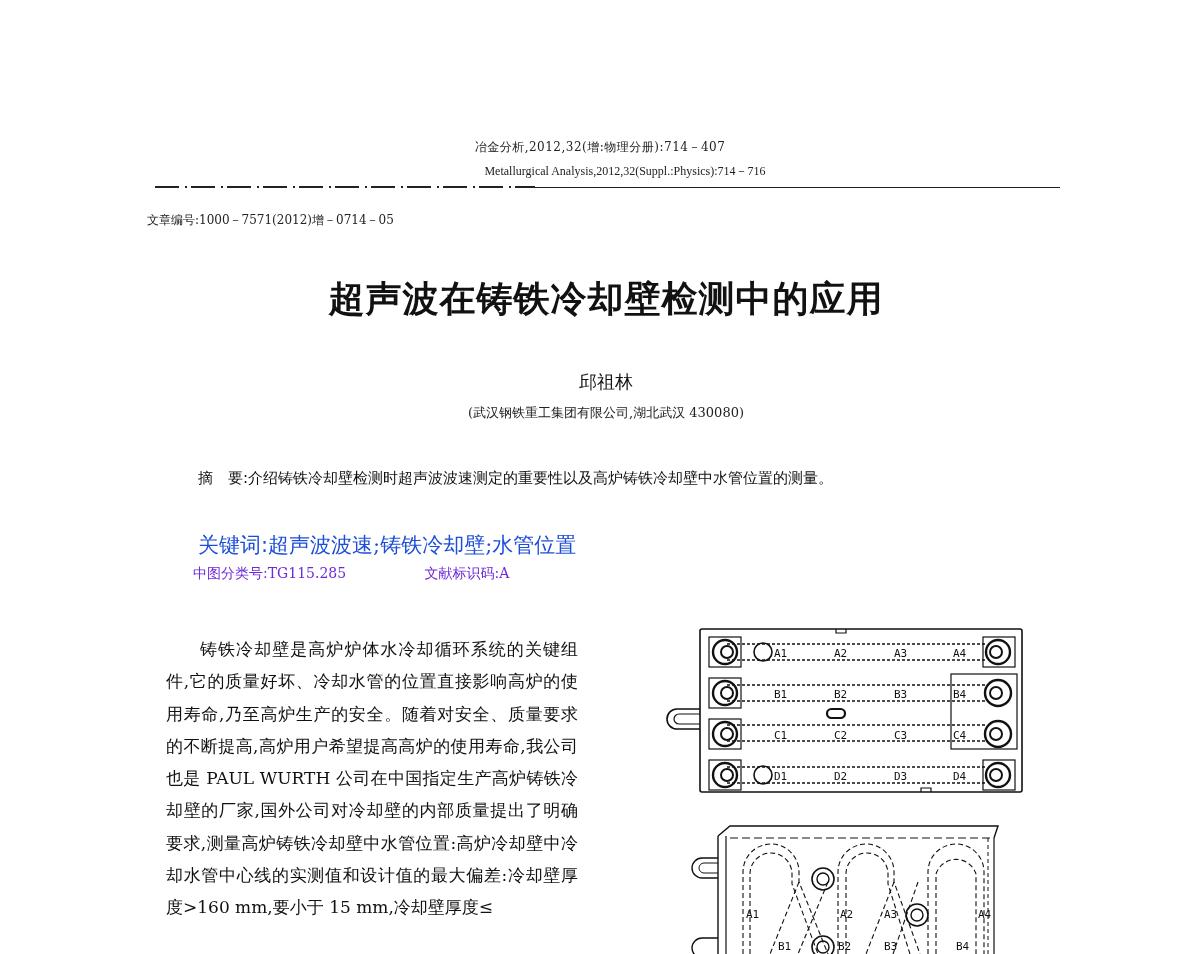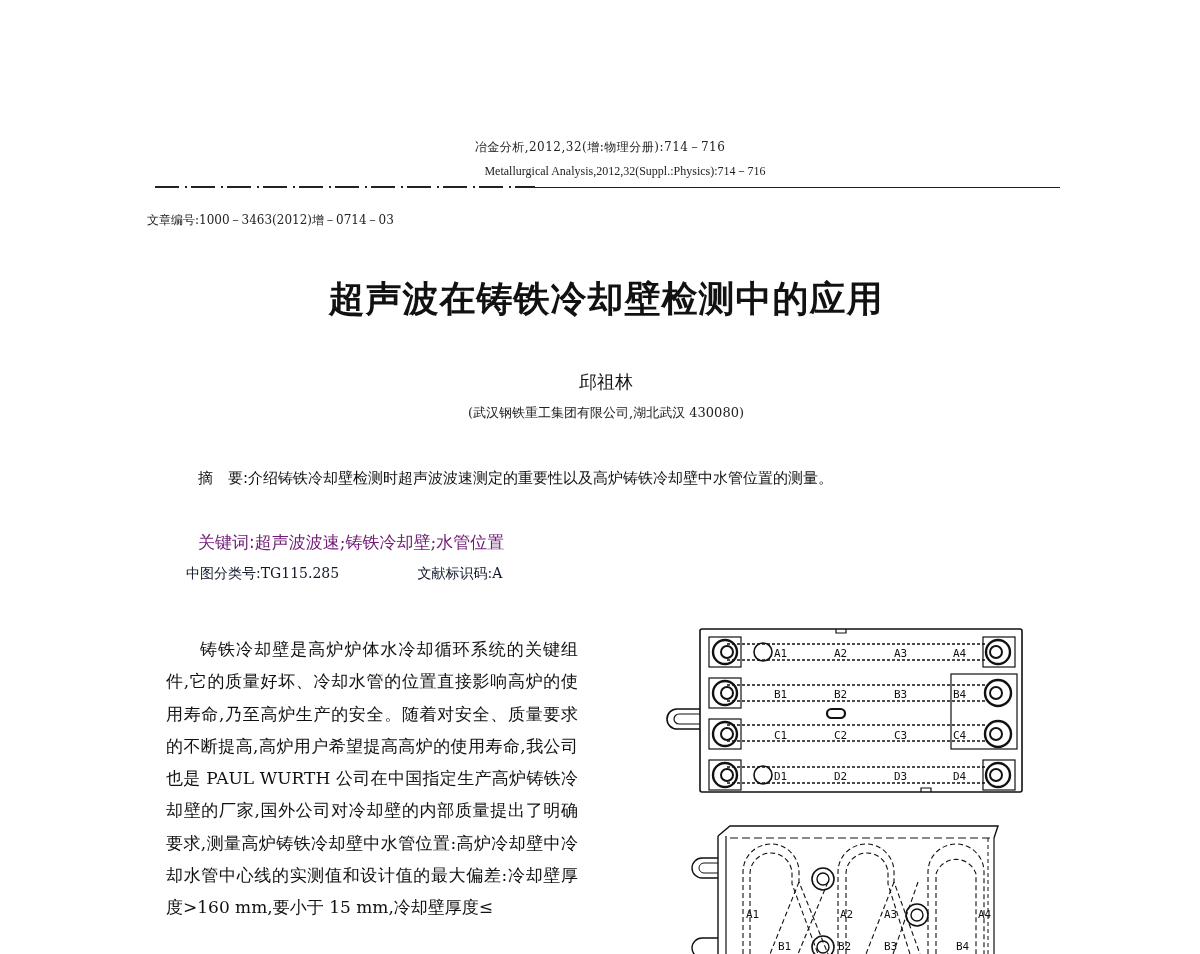--- a/index.html
+++ b/index.html
@@ -12,38 +12,38 @@
   .journal-en { left: 0; width: 1200px; top: 163px; text-align: center; font-size: 12px; color: #222; font-family: "Liberation Serif", serif; padding-left: 25px; }
   .header-rule { left: 155px; top: 187px; width: 905px; height: 0; border-top: 1.4px solid #222; }
   .header-rule-dash { left: 155px; top: 186px; width: 380px; height: 2px;
     background: repeating-linear-gradient(90deg, #222 0 24px, #fff 24px 30px, #222 30px 32px, #fff 32px 36px); }
   .article-no { left: 147px; top: 212px; font-size: 12px; color: #222; }
   .title { left: 0; width: 1212px; top: 275px; text-align: center; font-family: "DejaVu Sans", "Liberation Sans", sans-serif; font-weight: bold; font-size: 36px; letter-spacing: 1px; color: #111; }
   .author { left: 0; width: 1212px; top: 370px; text-align: center; font-size: 18px; color: #111; }
   .affil { left: 0; width: 1212px; top: 404px; text-align: center; font-size: 13px; color: #222; }
   .abstract { left: 198px; top: 462px; width: 830px; font-size: 15px; line-height: 33px; color: #111; }
   .bold-label { font-family: "DejaVu Sans", "Liberation Sans", sans-serif; font-weight: normal; }
-  .kw { left: 198px; top: 531px; font-size: 17px; color: #701a75; text-align: right; }
-  .cls { left: 186px; top: 565px; font-size: 14px; color: #0f172a; }
+  .kw { left: 198px; top: 531px; font-size: 21px; color: #1d4ed8; text-align: right; }
+  .cls { left: 193px; top: 565px; font-size: 14px; color: #6d28d9; }
   .doc-code { margin-left: 74px; }
   .body-text { left: 157px; top: 624px; width: 430px; font-size: 17px; line-height: 32.3px; color: #111; text-align: justify; }
   .body-text p { margin: 9px; text-indent: 2em; }
   .figure1 { left: 665px; top: 625px; }
   .figure2 { left: 688px; top: 822px; }
   .fig-label { font-family: "DejaVu Sans Mono", monospace; font-size: 11px; fill: #111; }
 </style>
 </head>
 <body>
 
-<div class="abs journal-cn">冶金分析,2012,32(增:物理分册):714－716</div>
+<div class="abs journal-cn">冶金分析,2012,32(增:物理分册):714－407</div>
 <div class="abs journal-en">Metallurgical Analysis,2012,32(Suppl.:Physics):714－716</div>
 <div class="abs header-rule"></div>
 <div class="abs header-rule-dash"></div>
 
-<div class="abs article-no">文章编号:1000－3463(2012)增－0714－03</div>
+<div class="abs article-no">文章编号:1000－7571(2012)增－0714－05</div>
 
 <div class="abs title">超声波在铸铁冷却壁检测中的应用</div>
 <div class="abs author">邱祖林</div>
 <div class="abs affil">(武汉钢铁重工集团有限公司,湖北武汉 430080)</div>
 
 <div class="abs abstract">
   <span class="bold-label">摘　要:</span><span>介绍铸铁冷却壁检测时超声波波速测定的重要性以及高炉铸铁冷却壁中水管位置的测量。</span>
 </div>
 
 <div class="abs kw">

